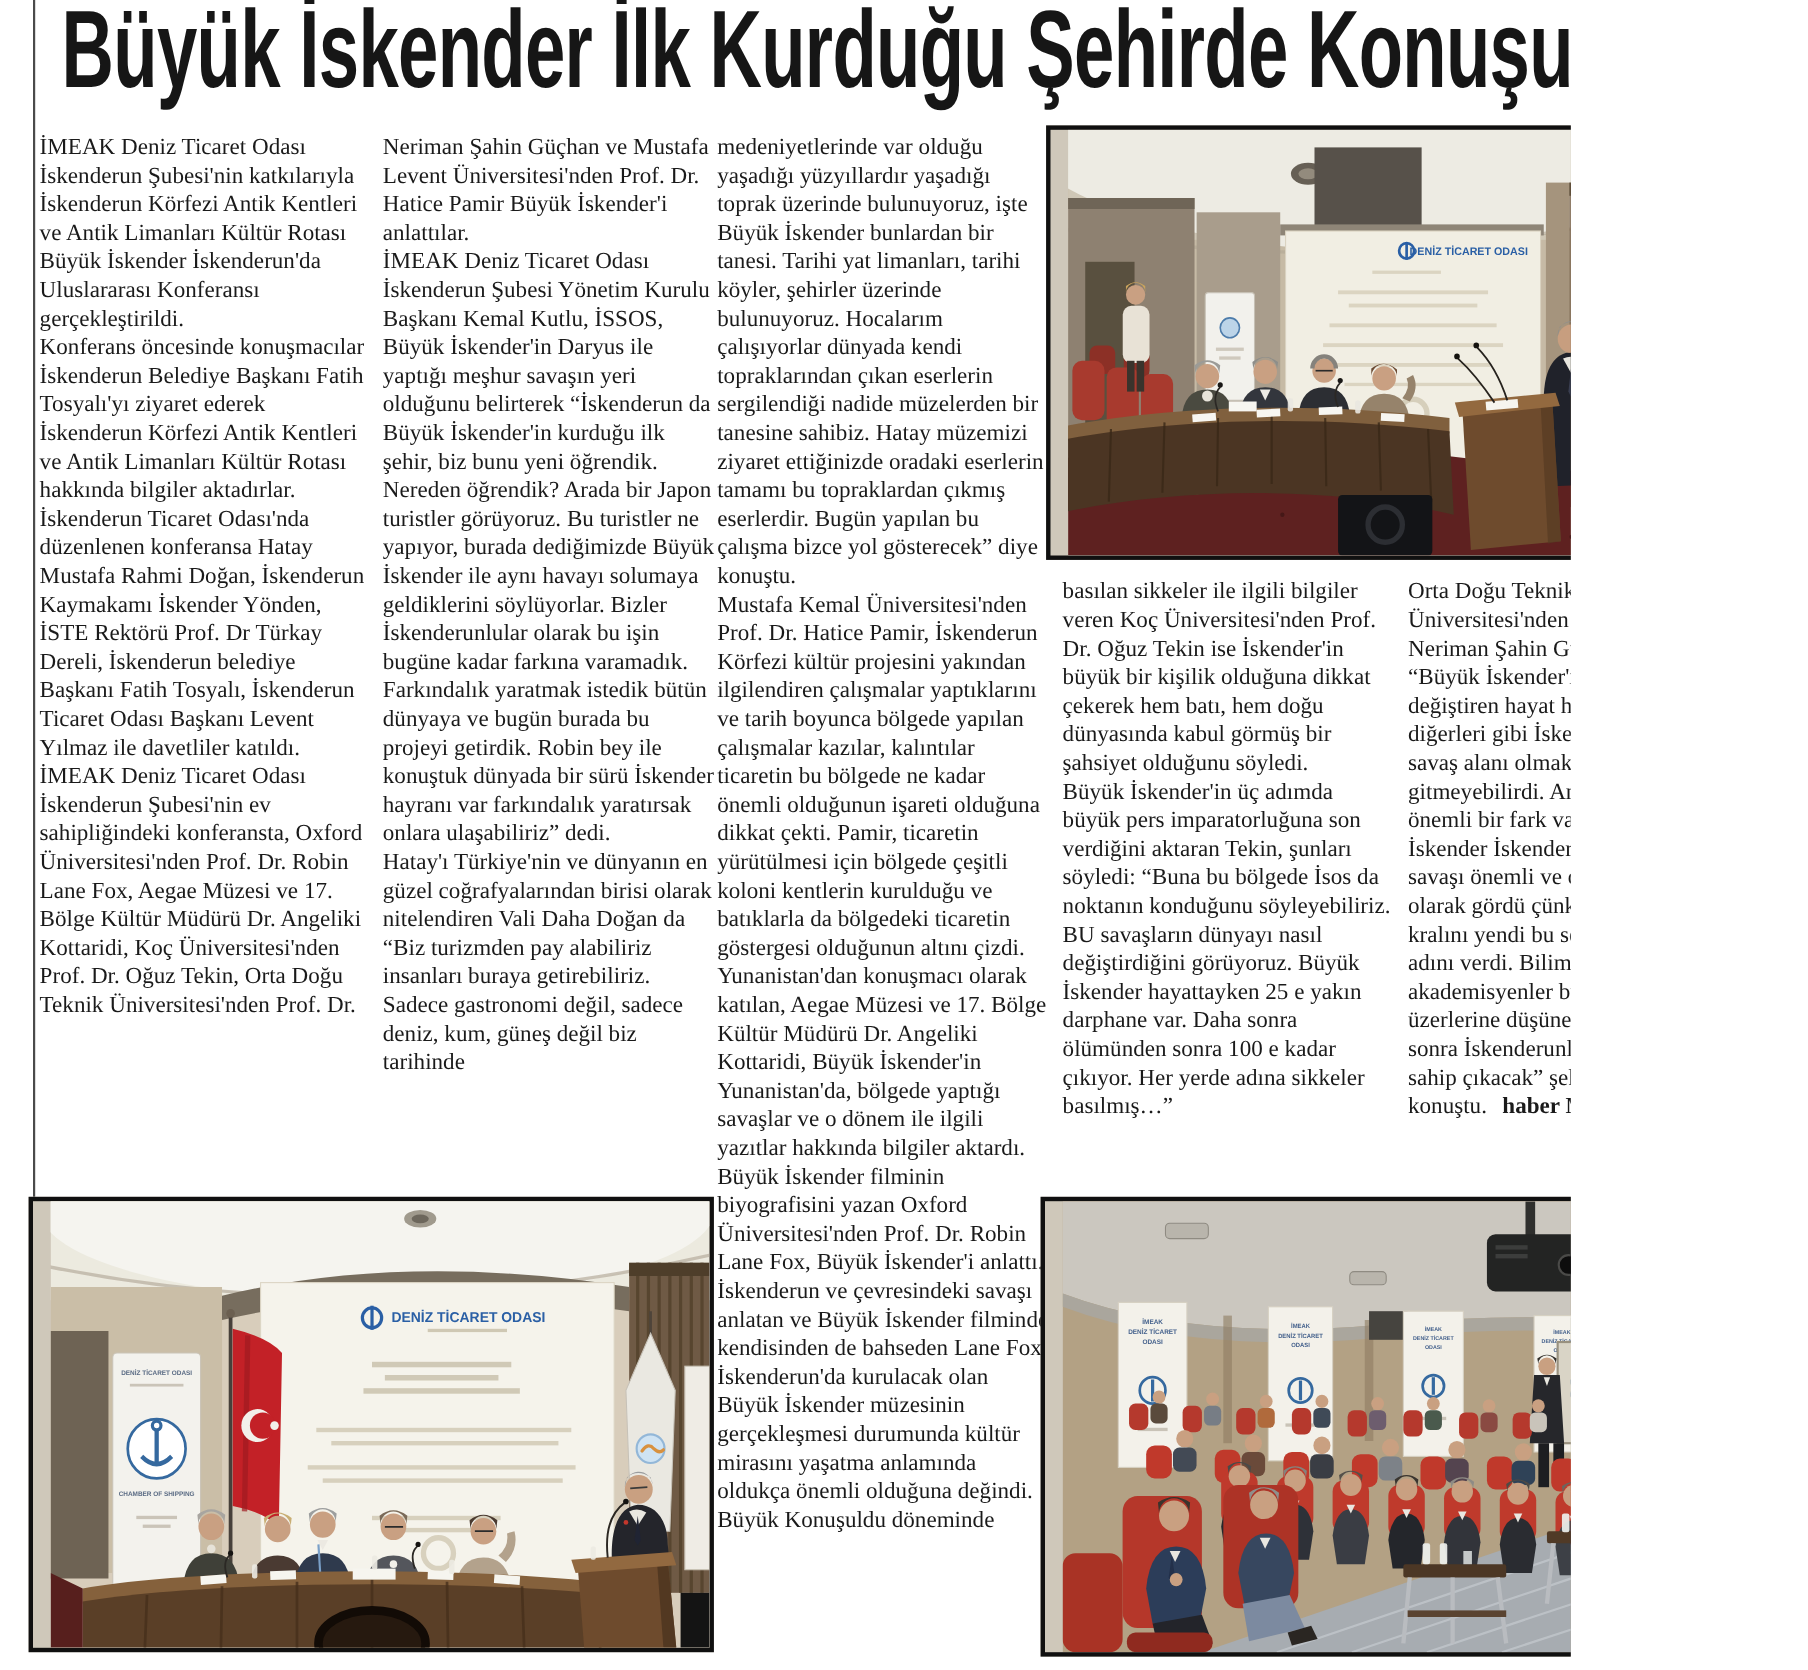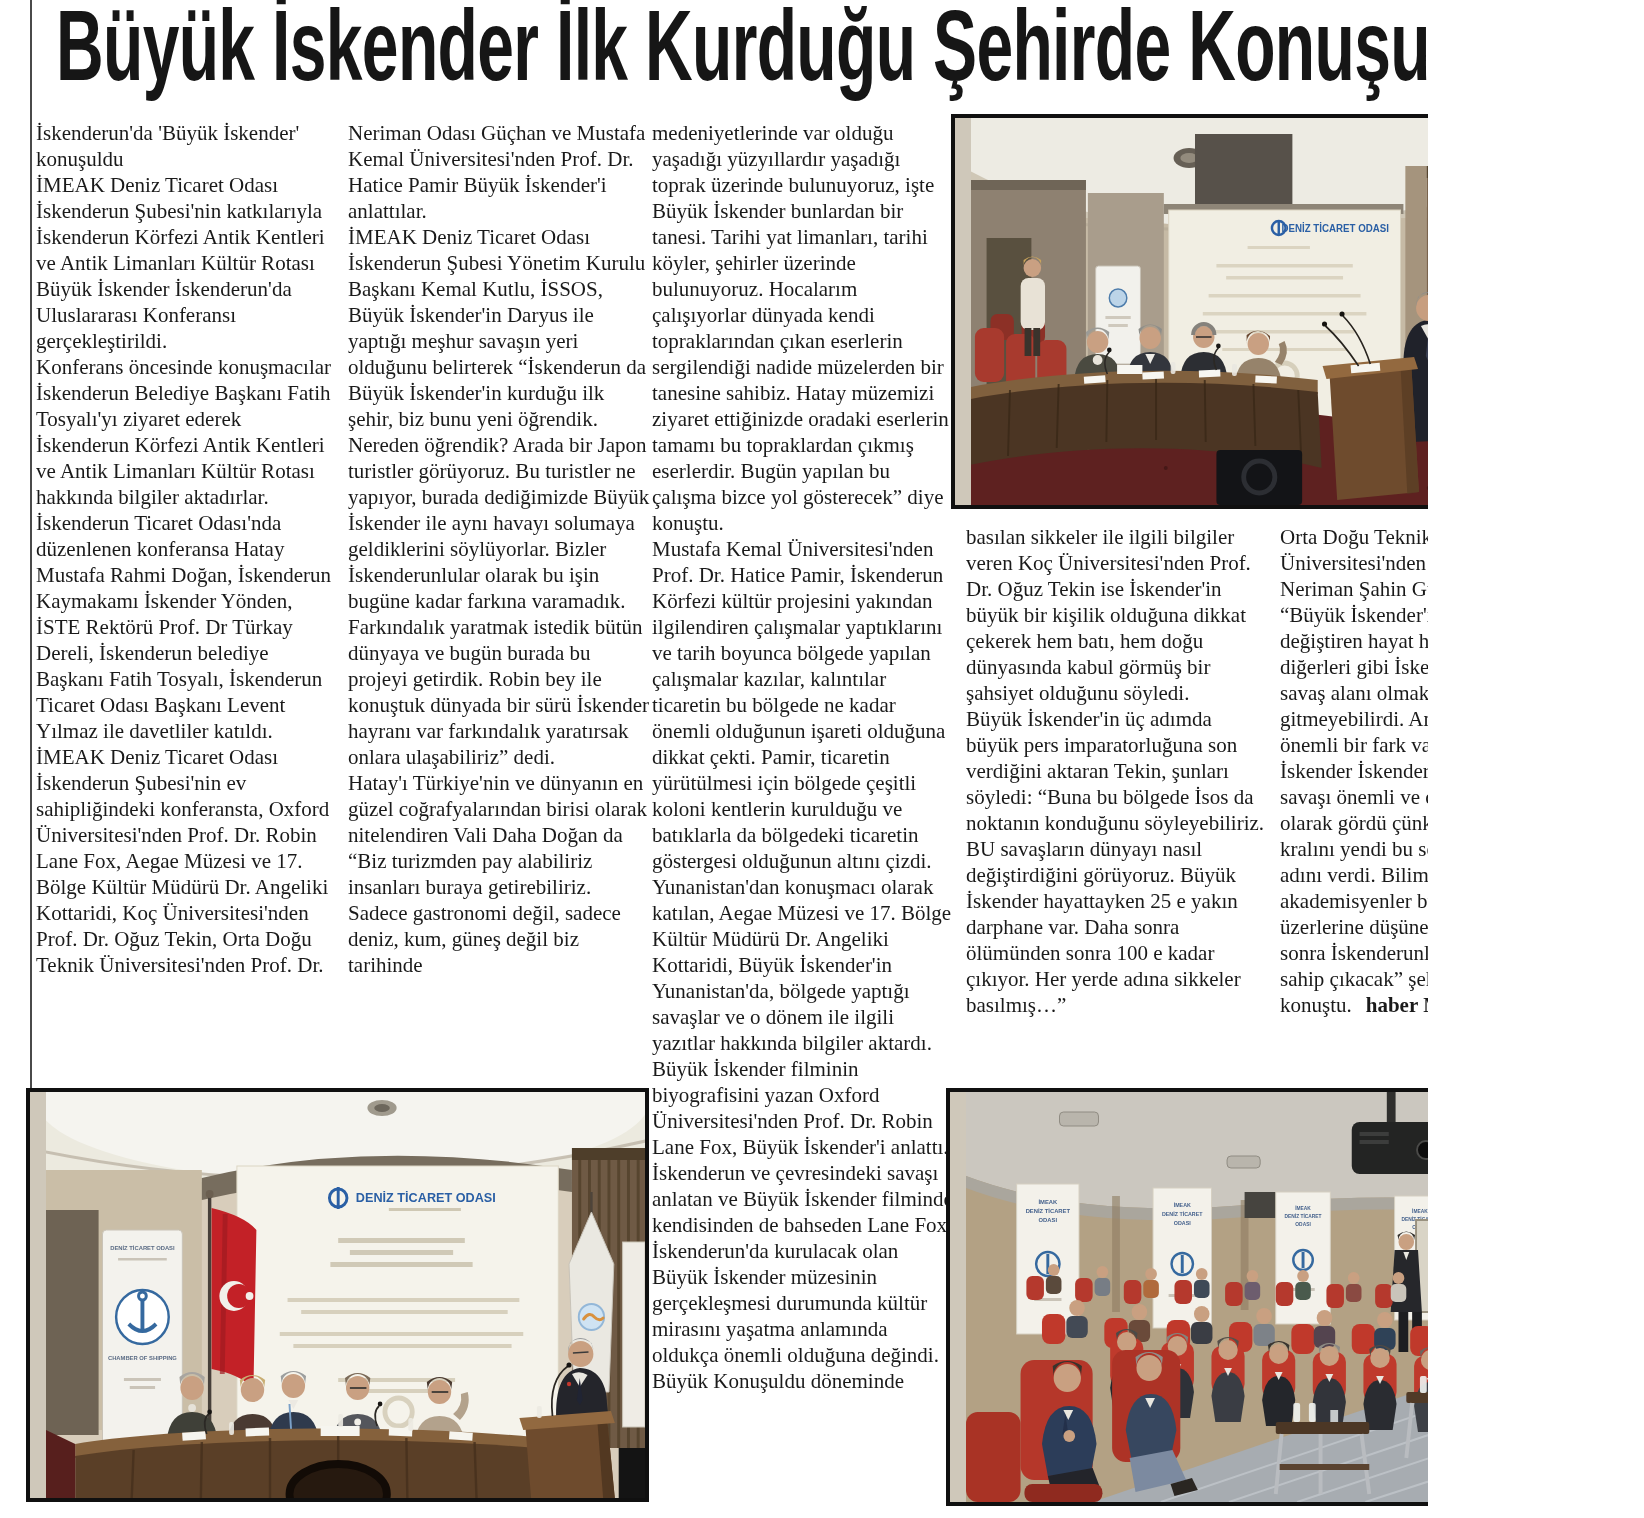--- a/index.html
+++ b/index.html
@@ -46,29 +46,28 @@
 <body>
 
 <div class="page">
 
   <div class="rule rule-left"></div>
   <div class="rule rule-right"></div>
 
   <h1 class="headline">Büyük İskender İlk Kurduğu Şehirde Konuşuldu</h1>
 
   <div class="col c1">
-    <p>İskenderun'da 'Büyük İskender' konuşuldu</p>
     <p>İMEAK Deniz Ticaret Odası İskenderun Şubesi'nin katkılarıyla İskenderun Körfezi Antik Kentleri ve Antik Limanları Kültür Rotası Büyük İskender İskenderun'da Uluslararası Konferansı gerçekleştirildi.</p>
     <p>Konferans öncesinde konuşmacılar İskenderun Belediye Başkanı Fatih Tosyalı'yı ziyaret ederek İskenderun Körfezi Antik Kentleri ve Antik Limanları Kültür Rotası hakkında bilgiler aktadırlar.</p>
     <p>İskenderun Ticaret Odası'nda düzenlenen konferansa Hatay Mustafa Rahmi Doğan, İskenderun Kaymakamı İskender Yönden, İSTE Rektörü Prof. Dr Türkay Dereli, İskenderun belediye Başkanı Fatih Tosyalı, İskenderun Ticaret Odası Başkanı Levent Yılmaz ile davetliler katıldı.</p>
     <p>İMEAK Deniz Ticaret Odası İskenderun Şubesi'nin ev sahipliğindeki konferansta, Oxford Üniversitesi'nden Prof. Dr. Robin Lane Fox, Aegae Müzesi ve 17. Bölge Kültür Müdürü Dr. Angeliki Kottaridi, Koç Üniversitesi'nden Prof. Dr. Oğuz Tekin, Orta Doğu Teknik Üniversitesi'nden Prof. Dr.</p>
   </div>
 
   <div class="col c2">
-    <p>Neriman Odası Güçhan ve Mustafa Kemal Üniversitesi'nden Prof. Dr. Hatice Pamir Büyük İskender'i anlattılar.</p>
+    <p>Neriman Şahin Güçhan ve Mustafa Levent Üniversitesi'nden Prof. Dr. Hatice Pamir Büyük İskender'i anlattılar.</p>
     <p>İMEAK Deniz Ticaret Odası İskenderun Şubesi Yönetim Kurulu Başkanı Kemal Kutlu, İSSOS, Büyük İskender'in Daryus ile yaptığı meşhur savaşın yeri olduğunu belirterek “İskenderun da Büyük İskender'in kurduğu ilk şehir, biz bunu yeni öğrendik. Nereden öğrendik? Arada bir Japon turistler görüyoruz. Bu turistler ne yapıyor, burada dediğimizde Büyük İskender ile aynı havayı solumaya geldiklerini söylüyorlar. Bizler İskenderunlular olarak bu işin bugüne kadar farkına varamadık. Farkındalık yaratmak istedik bütün dünyaya ve bugün burada bu projeyi getirdik. Robin bey ile konuştuk dünyada bir sürü İskender hayranı var farkındalık yaratırsak onlara ulaşabiliriz” dedi.</p>
     <p>Hatay'ı Türkiye'nin ve dünyanın en güzel coğrafyalarından birisi olarak nitelendiren Vali Daha Doğan da “Biz turizmden pay alabiliriz insanları buraya getirebiliriz. Sadece gastronomi değil, sadece deniz, kum, güneş değil biz tarihinde</p>
   </div>
 
   <div class="col c3">
     <p>medeniyetlerinde var olduğu yaşadığı yüzyıllardır yaşadığı toprak üzerinde bulunuyoruz, işte Büyük İskender bunlardan bir tanesi. Tarihi yat limanları, tarihi köyler, şehirler üzerinde bulunuyoruz. Hocalarım çalışıyorlar dünyada kendi topraklarından çıkan eserlerin sergilendiği nadide müzelerden bir tanesine sahibiz. Hatay müzemizi ziyaret ettiğinizde oradaki eserlerin tamamı bu topraklardan çıkmış eserlerdir. Bugün yapılan bu çalışma bizce yol gösterecek” diye konuştu.</p>
     <p>Mustafa Kemal Üniversitesi'nden Prof. Dr. Hatice Pamir, İskenderun Körfezi kültür projesini yakından ilgilendiren çalışmalar yaptıklarını ve tarih boyunca bölgede yapılan çalışmalar kazılar, kalıntılar ticaretin bu bölgede ne kadar önemli olduğunun işareti olduğuna dikkat çekti. Pamir, ticaretin yürütülmesi için bölgede çeşitli koloni kentlerin kurulduğu ve batıklarla da bölgedeki ticaretin göstergesi olduğunun altını çizdi.</p>
     <p>Yunanistan'dan konuşmacı olarak katılan, Aegae Müzesi ve 17. Bölge Kültür Müdürü Dr. Angeliki Kottaridi, Büyük İskender'in Yunanistan'da, bölgede yaptığı savaşlar ve o dönem ile ilgili yazıtlar hakkında bilgiler aktardı. Büyük İskender filminin biyografisini yazan Oxford Üniversitesi'nden Prof. Dr. Robin Lane Fox, Büyük İskender'i anlattı. İskenderun ve çevresindeki savaşı anlatan ve Büyük İskender filminde kendisinden de bahseden Lane Fox, İskenderun'da kurulacak olan Büyük İskender müzesinin gerçekleşmesi durumunda kültür mirasını yaşatma anlamında oldukça önemli olduğuna değindi.</p>
     <p>Büyük Konuşuldu döneminde</p>
   </div>

